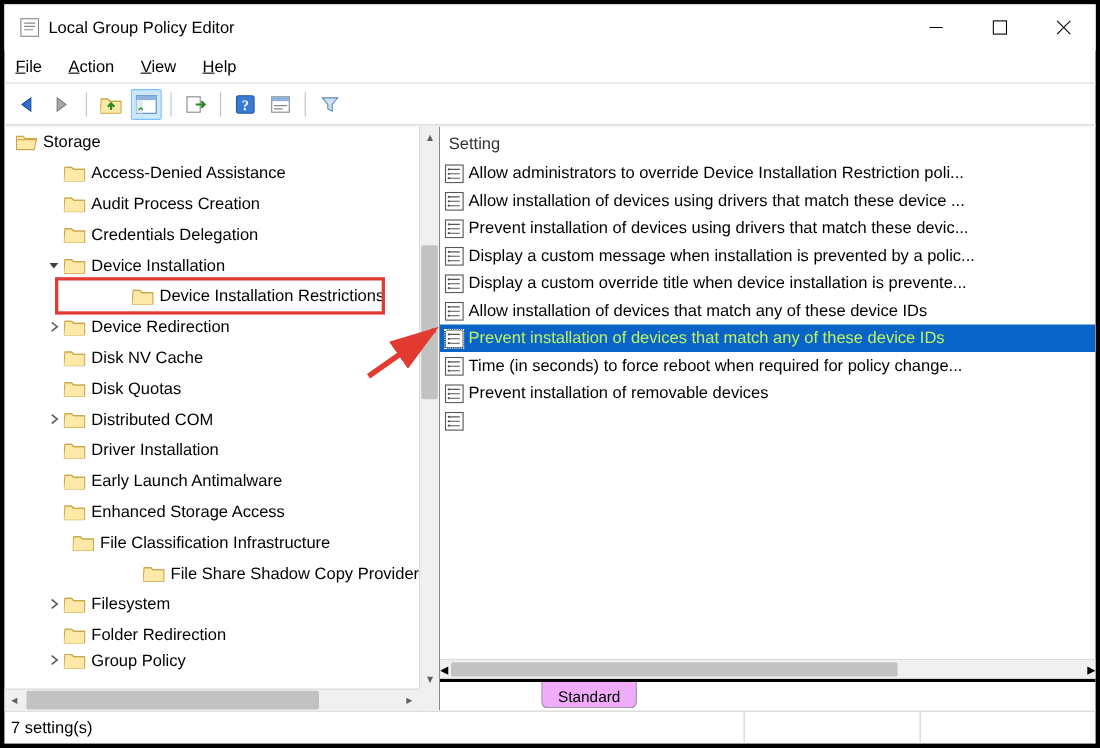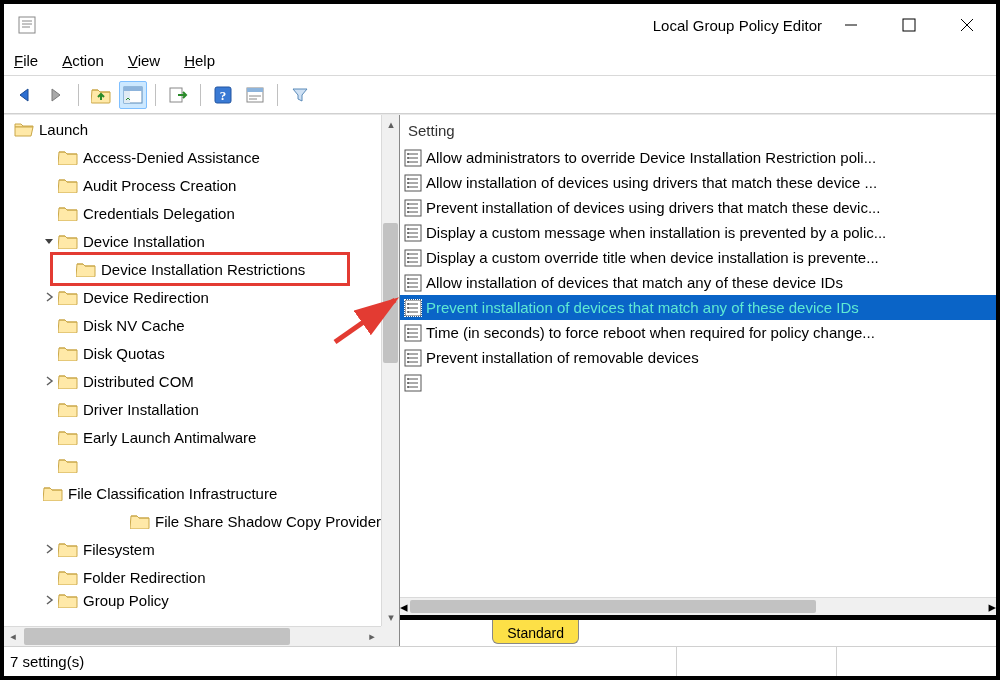--- a/index.html
+++ b/index.html
@@ -21,21 +21,21 @@
   .titlebar {
     height: 42px;
     display: flex; align-items: center;
     padding-left: 14px;
     background: #fff;
   }
   .titlebar .title-icon {
     width: 18px; height: 18px;
     margin-right: 8px;
   }
-  .titlebar .title-text { flex: 1; color: #000; text-align: right; }
+  .titlebar .title-text { flex: 1; color: #000; }
   .win-buttons { display: flex; height: 100%; }
   .win-btn {
     width: 58px;
     display: flex; align-items: center; justify-content: center;
   }
   .win-btn svg { width: 14px; height: 14px; stroke: #000; stroke-width: 1; fill: none; }
   
   .menubar {
     height: 30px;
     display: flex; align-items: center;
@@ -134,21 +134,21 @@
   
   .right-pane {
     flex: 1;
     display: flex; flex-direction: column;
     overflow: hidden;
   }
   .list-wrap {
     flex: 1;
     display: flex;
     overflow: hidden;
-    border-bottom: 5px solid #000000;
+    border-bottom: 3px solid #000000;
   }
   .list-content {
     flex: 1;
     display: flex; flex-direction: column;
     overflow: hidden;
   }
   .col-header {
     height: 30px;
     display: flex; align-items: center;
     padding-left: 8px;
@@ -160,21 +160,21 @@
     padding-left: 4px;
     white-space: nowrap;
     overflow: hidden;
   }
   .setting-row .setting-icon {
     width: 18px; height: 18px;
     flex-shrink: 0; margin-right: 4px;
   }
   .setting-row.selected {
     background: #0a64c7;
-    color: #5eead4;
+    color: #bef264;
   }
   .setting-row.selected .setting-icon { outline: 1px dotted #fff; outline-offset: -1px; }
   .right-hscroll {
     height: 18px;
     background: #f0f0f0;
     display: flex;
     border-top: 1px solid #dadada;
   }
   .right-hscroll .rtrack { flex: 1; position: relative; }
   .right-hscroll .rthumb { position: absolute; top: 2px; bottom: 2px; left: 2px; width: 70%; background: #c2c2c2; border-radius: 2px; }
@@ -185,21 +185,21 @@
     padding-left: 4px;
     position: relative;
   }
   .tab {
     height: 24px;
     padding: 2px 14px 0;
     border: 1px solid #888;
     border-top: none;
     border-bottom-left-radius: 6px;
     border-bottom-right-radius: 6px;
-    background: #fde047;
+    background: #f0abfc;
     display: flex; align-items: center;
     font-size: 14px;
     color: #000;
     position: relative;
   }
   .tab.inactive { border-top: none; background: #f9a8d4; margin-top: 44px; }
   .tab + .tab { margin-left: -1px; }
 
   
   .statusbar {
@@ -347,21 +347,21 @@
   <div class="main-area">
 
     <div class="tree-pane">
       <div class="tree-row-wrap">
         <div class="tree-list" id="tree-list">
 
           <div class="tree-row" style="padding-left:10px">
             <svg class="folder-icon">
                 <use href="#i-folder-open"></use>
               </svg>
-            <span class="label">Launch</span>
+            <span class="label">Storage</span>
           </div>
 
         <div class="tree-row" style="padding-left: 38px;">
               <span class="twisty"></span>
               <svg class="folder-icon">
                 <use href="#i-folder"></use>
               </svg>
               <span class="label">Access-Denied Assistance</span>
             </div>
             <div class="tree-row" style="padding-left: 38px;">
@@ -382,21 +382,21 @@
               <span class="twisty">
                 <svg width="10" height="10" viewBox="0 0 10 10">
                   <path d="M1 3 L5 8 L9 3 Z" fill="#404040"></path>
                 </svg>
               </span>
               <svg class="folder-icon">
                 <use href="#i-folder"></use>
               </svg>
               <span class="label">Device Installation</span>
             </div>
-            <div class="tree-row" id="hl-row" style="padding-left: 56px;">
+            <div class="tree-row" id="hl-row" style="padding-left: 100px;">
               <span class="twisty"></span>
               <svg class="folder-icon">
                 <use href="#i-folder"></use>
               </svg>
               <span class="label">Device Installation Restrictions</span>
             </div>
             <div class="tree-row" style="padding-left: 38px;">
               <span class="twisty">
                 <svg width="10" height="10" viewBox="0 0 10 10">
                   <path d="M3 1 L8 5 L3 9" fill="none" stroke="#606060" stroke-width="1.5"></path>
@@ -444,22 +444,23 @@
               <svg class="folder-icon">
                 <use href="#i-folder"></use>
               </svg>
               <span class="label">Early Launch Antimalware</span>
             </div>
             <div class="tree-row" style="padding-left: 38px;">
               <span class="twisty"></span>
               <svg class="folder-icon">
                 <use href="#i-folder"></use>
               </svg>
-            </div>
-            <div class="tree-row" style="padding-left: 23px;">
+              <span class="label">Enhanced Storage Access</span>
+            </div>
+            <div class="tree-row" style="padding-left: 46px;">
               <span class="twisty"></span>
               <svg class="folder-icon">
                 <use href="#i-folder"></use>
               </svg>
               <span class="label">File Classification Infrastructure</span>
             </div>
             <div class="tree-row" style="padding-left: 38px; justify-content: flex-end;">
               <span class="twisty"></span>
               <svg class="folder-icon">
                 <use href="#i-folder"></use>

